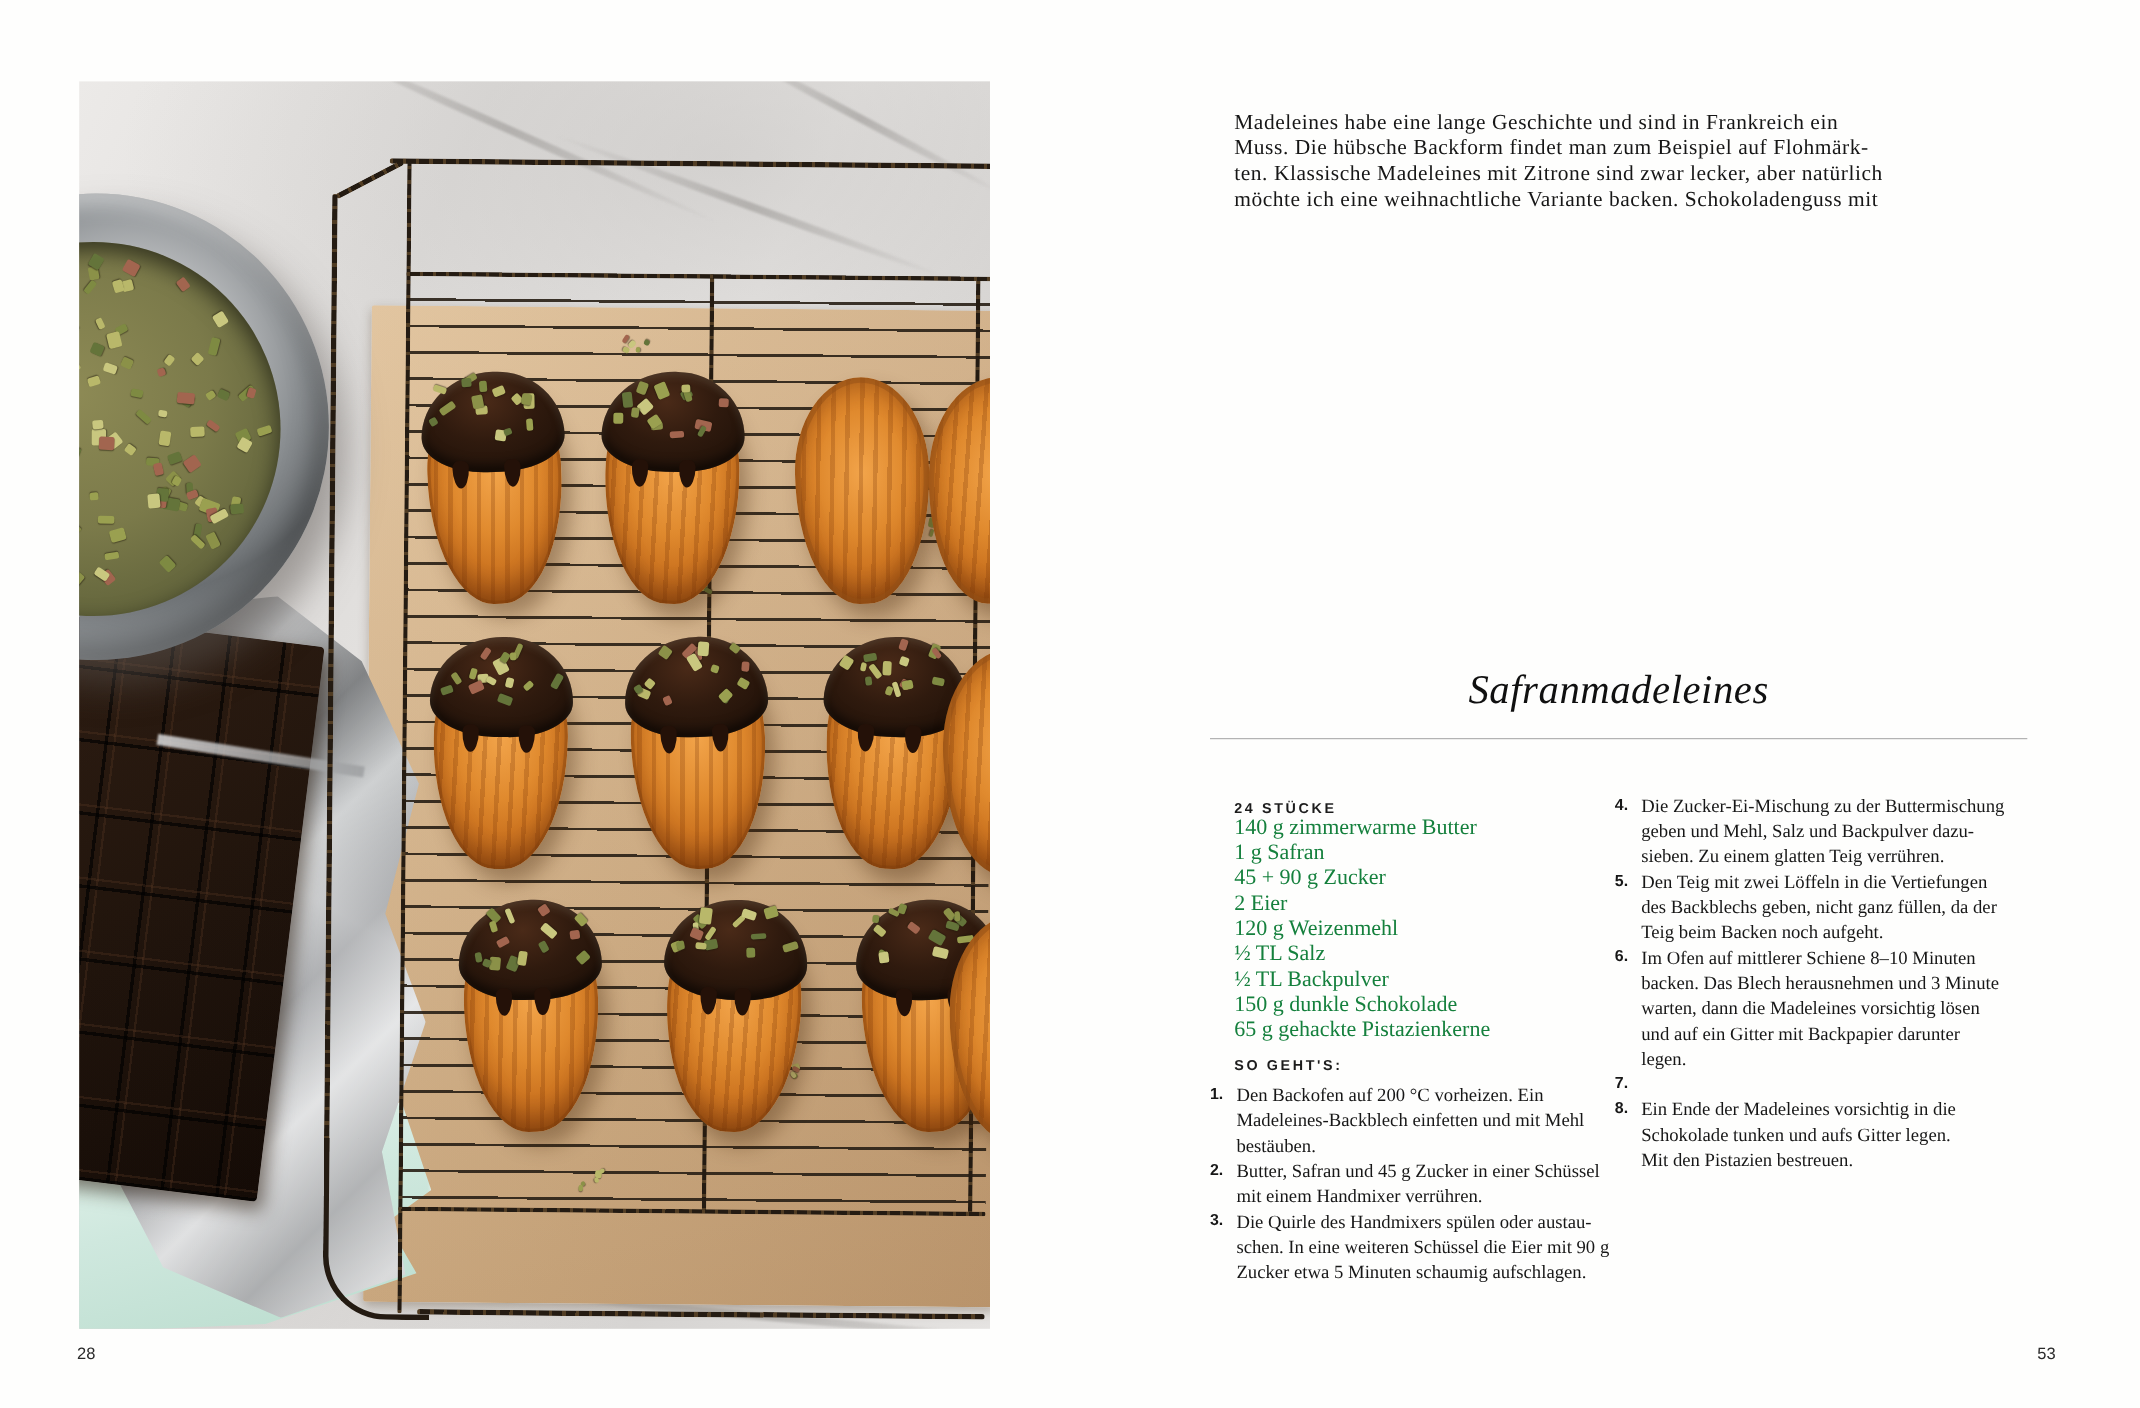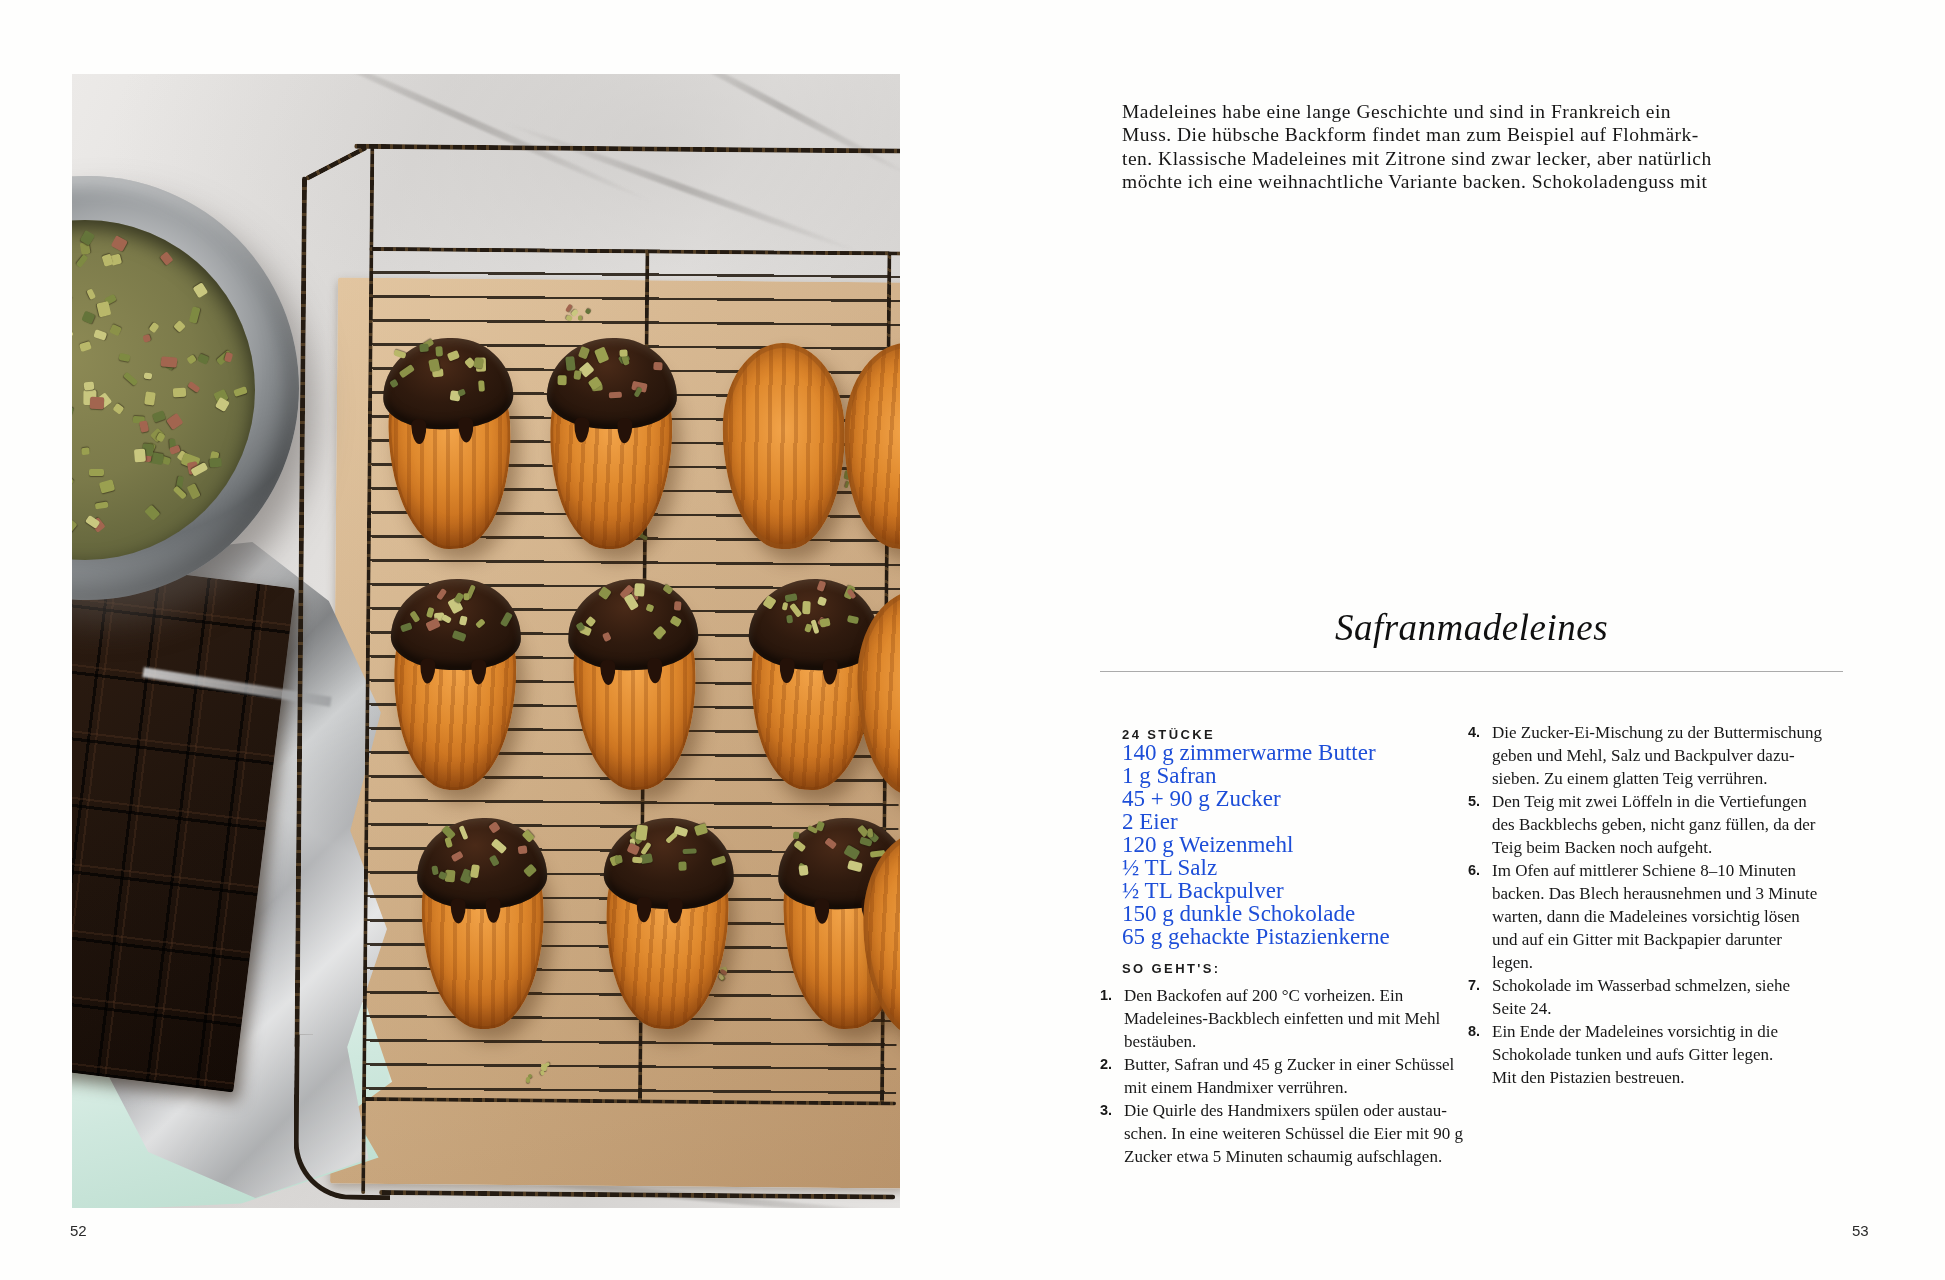--- a/index.html
+++ b/index.html
@@ -116,21 +116,21 @@
   .intro div{white-space:nowrap;}
   .title{
     position:absolute;left:1100px;top:606px;width:743px;text-align:center;
     font-style:italic;font-weight:400;font-size:37px;letter-spacing:.5px;color:#101010;
   }
   .rule{position:absolute;left:1100px;top:671px;width:743px;height:1px;background:#ababab;}
   .small-label{
     position:absolute;font-family:"Liberation Sans", sans-serif;font-weight:bold;
     font-size:13px;letter-spacing:2.4px;color:#1c1c1c;
   }
-  .ing-list{position:absolute;left:1122px;top:741px;list-style:none;margin:0;padding:0;font-size:23px;line-height:23px;color:#1d4ed8;}
+  .ing-list{position:absolute;left:1122px;top:741px;list-style:none;margin:0;padding:0;font-size:20px;line-height:23px;color:#15803d;}
   .steps{position:absolute;list-style:none;margin:0;padding:0;font-size:17px;line-height:23px;color:#171717;}
   .steps li{display:flex;}
   .step-num{font-family:"Liberation Sans", sans-serif;font-weight:bold;font-size:14.5px;line-height:23px;width:24px;flex:0 0 24px;}
   .step-body div{white-space:nowrap;}
   .pagenum{position:absolute;font-family:"Liberation Sans", sans-serif;font-size:15px;color:#2a2a2a;}
 </style>
 </head>
 <body>
 
 <div class="photo">
@@ -542,30 +542,26 @@
         <span class="step-body">
           <div>Im Ofen auf mittlerer Schiene 8–10 Minuten</div>
           <div>backen. Das Blech herausnehmen und 3 Minute</div>
           <div>warten, dann die Madeleines vorsichtig lösen</div>
           <div>und auf ein Gitter mit Backpapier darunter</div>
           <div>legen.</div>
         </span>
       </li>
       <li>
         <span class="step-num">7.</span>
-        <span class="step-body">
-          <div>Schokolade im Wasserbad schmelzen, siehe</div>
-          <div>Seite 24.</div>
-        </span>
       </li>
       <li>
         <span class="step-num">8.</span>
         <span class="step-body">
           <div>Ein Ende der Madeleines vorsichtig in die</div>
           <div>Schokolade tunken und aufs Gitter legen.</div>
           <div>Mit den Pistazien bestreuen.</div>
         </span>
       </li>
     </ol>
 </div>
 
-<div class="pagenum" style="left:70px;top:1222px;">52</div>
+<div class="pagenum" style="left:70px;top:1222px;">28</div>
 <div class="pagenum" style="left:1852px;top:1222px;">53</div>
 
 </body></html>

